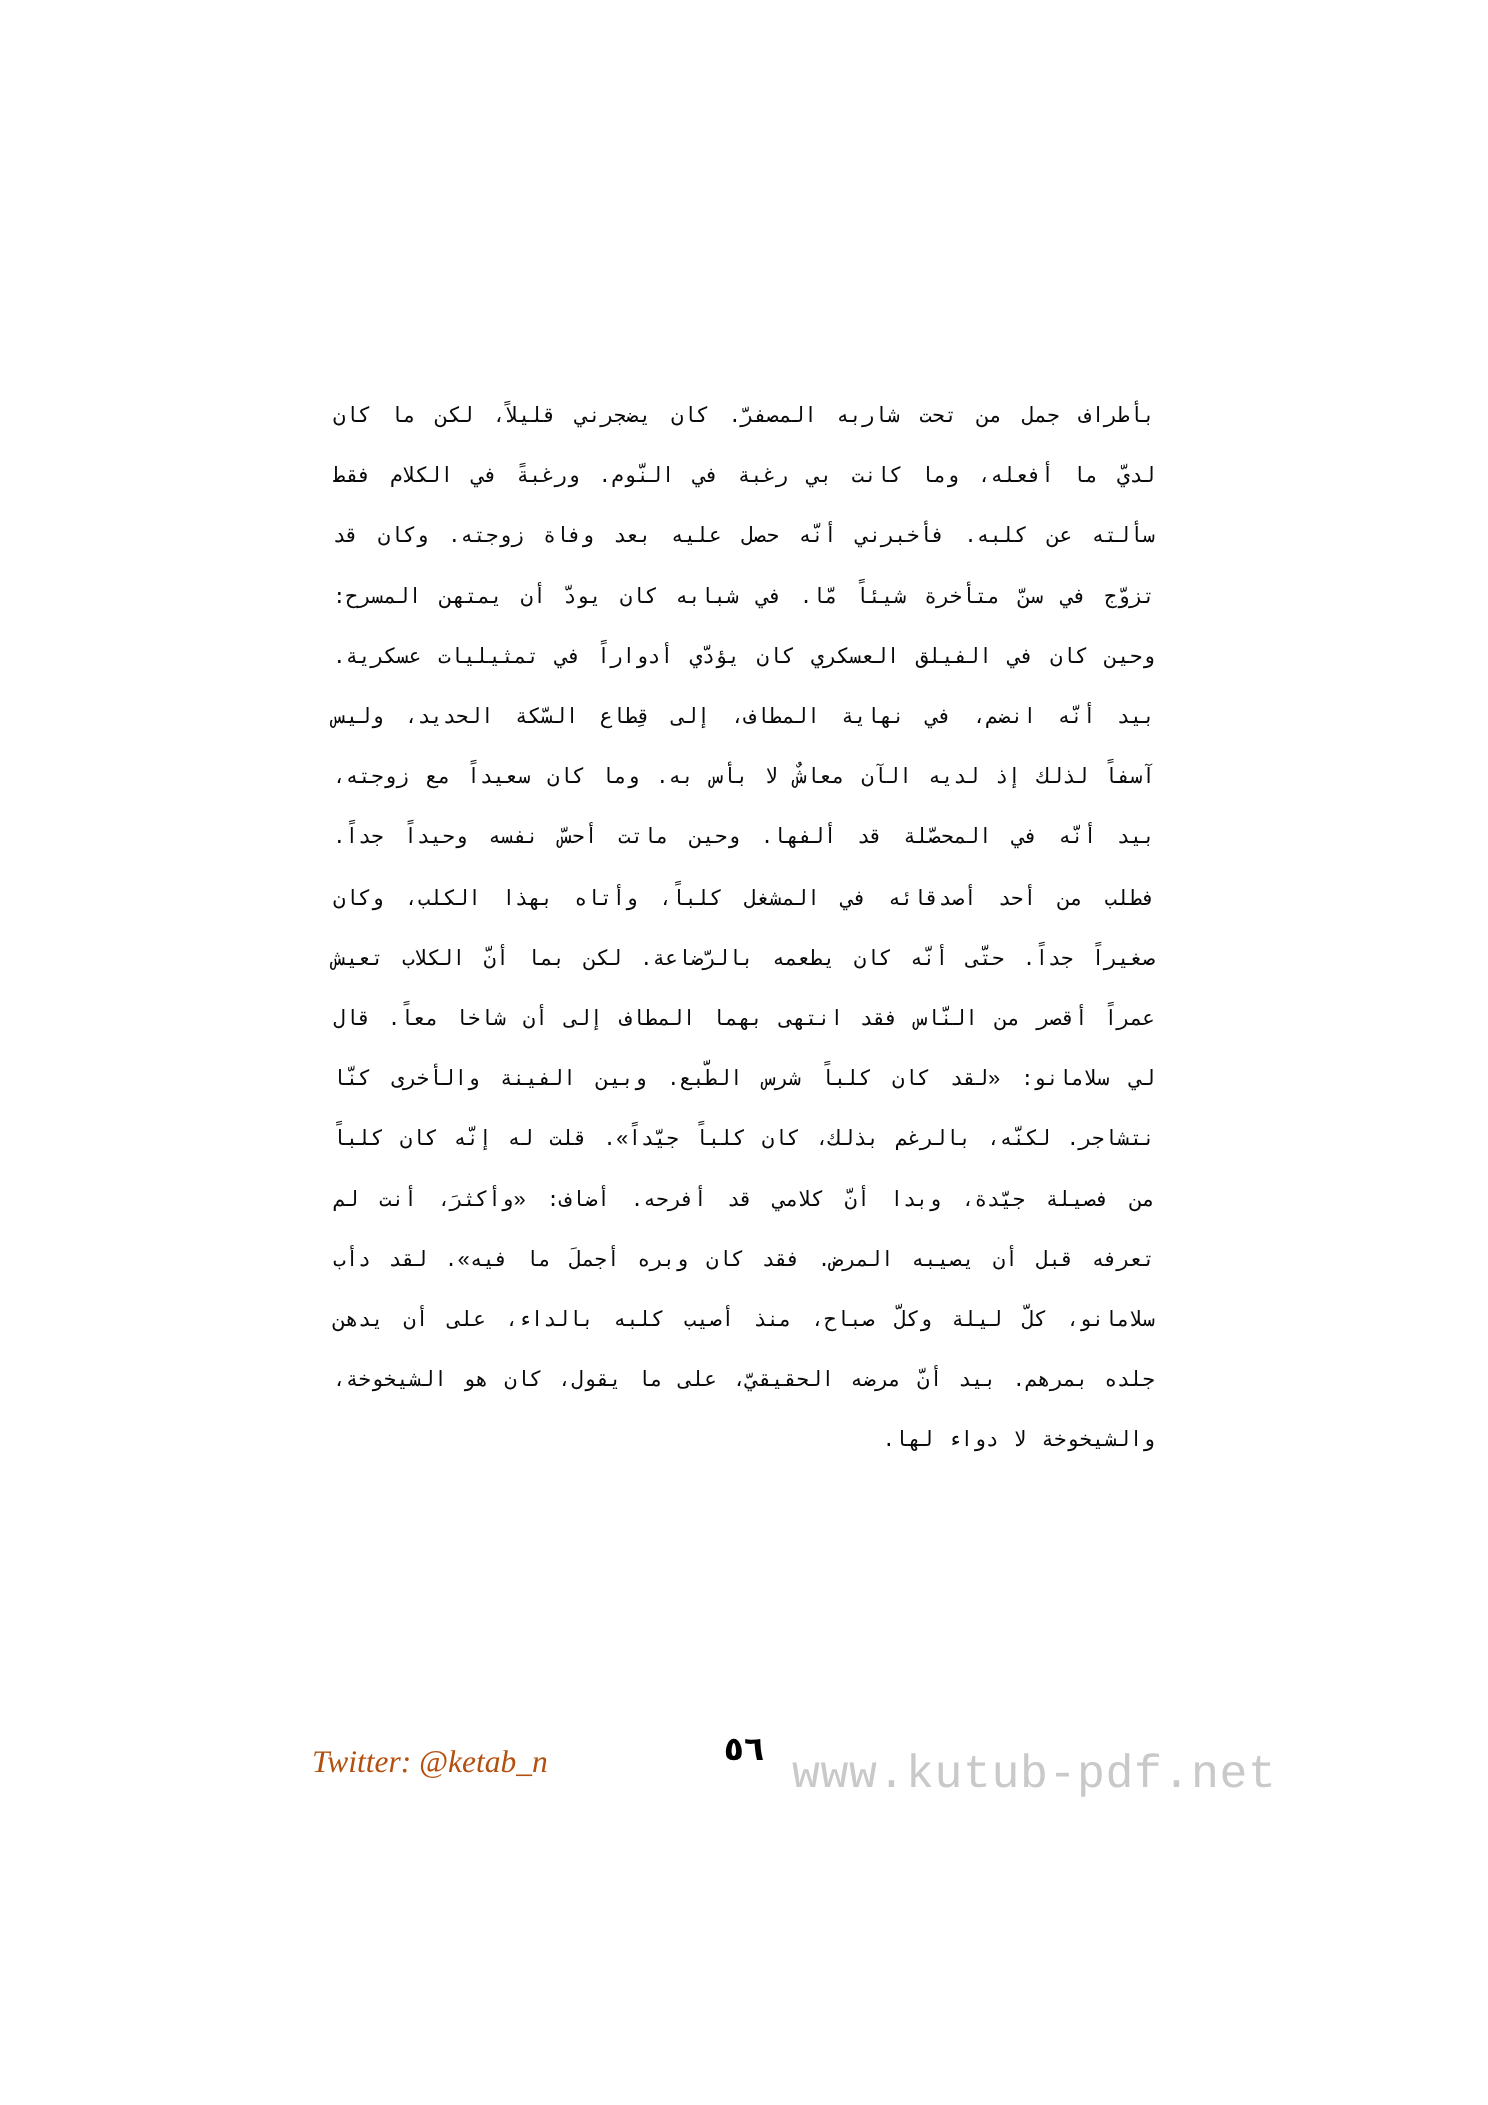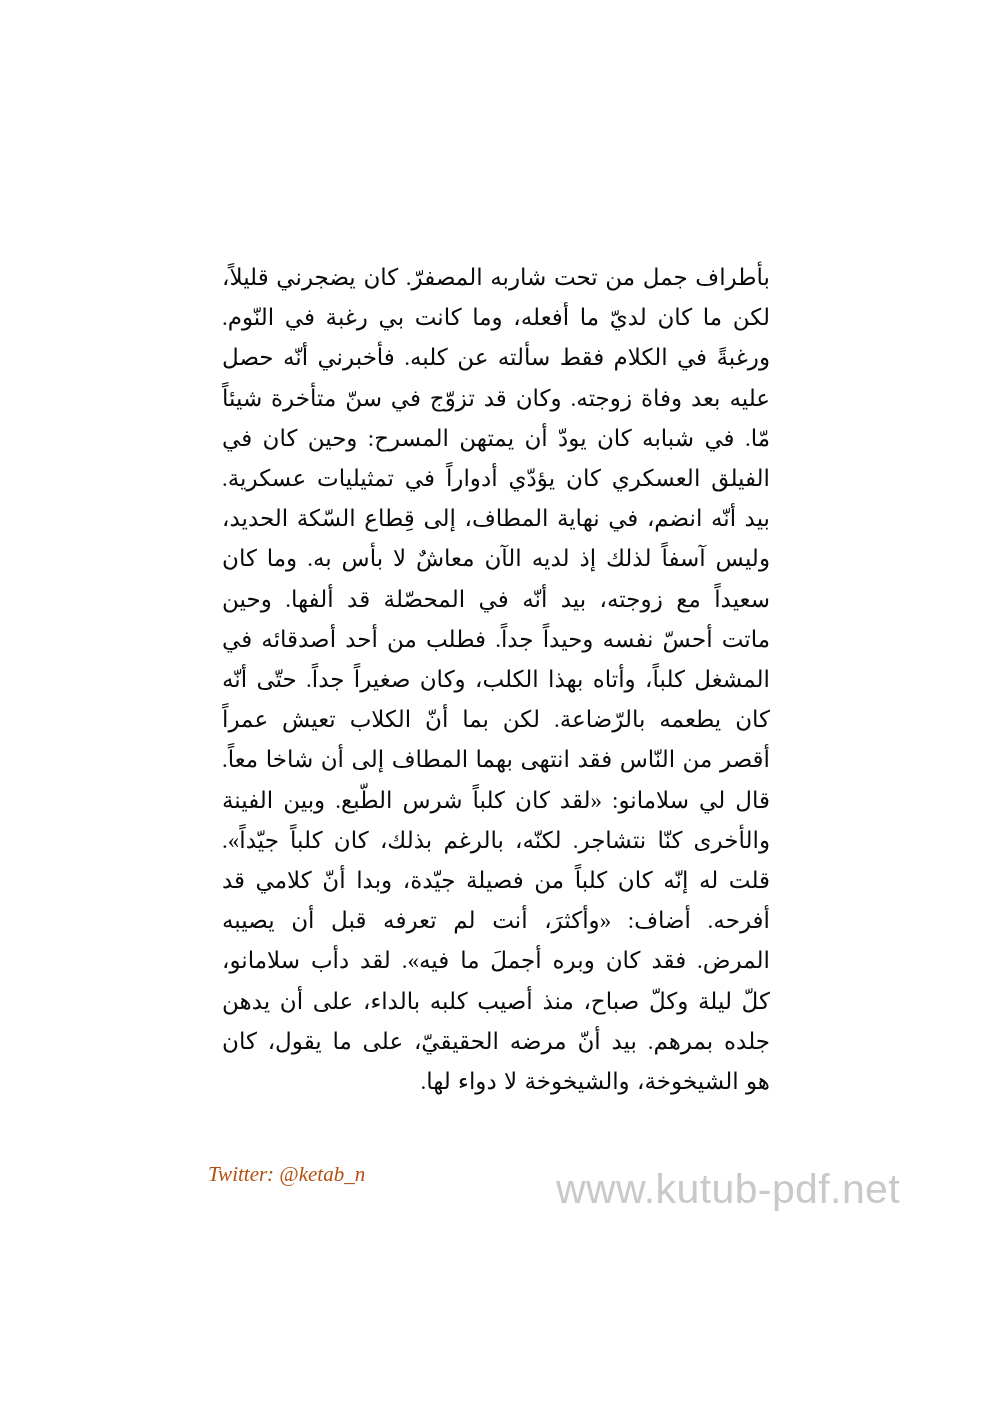--- a/index.html
+++ b/index.html
@@ -23,22 +23,22 @@
     top: 258px;
     right: 222px;
     left: 222px;
     direction: rtl;
     text-align: justify;
     text-align-last: right;
     text-justify: inter-word;
   }
   .body-paragraph {
     margin: 0;
-    font-family: Liberation Serif, serif;
-    font-size: 23px;
+    font-family: Liberation Mono, monospace;
+    font-size: 14px;
     line-height: 40.2px;
     color: #0a0a0a;
     letter-spacing: 0.1px;
     word-spacing: 1.6px;
     text-align: justify;
     text-align-last: right;
   }
 
   
   .footer {
@@ -67,36 +67,37 @@
     text-align: center;
     font-family: "DejaVu Sans", sans-serif;
     font-size: 22px;
     font-weight: 700;
     color: #000000;
     direction: rtl;
   }
   .watermark {
     position: absolute;
     top: 16px;
-    left: 556px;
-    font-family: Liberation Sans, sans-serif;
-    font-size: 41px;
+    left: 528px;
+    font-family: Liberation Mono, monospace;
+    font-size: 31px;
     font-weight: 400;
     color: #c9c9c9;
     letter-spacing: 0.4px;
     white-space: nowrap;
   }
 </style>
 </head>
 <body>
 
 <div class="page">
 
   <div class="text-block">
     <p class="body-paragraph">بأطراف جمل من تحت شاربه المصفرّ. كان يضجرني قليلاً، لكن ما كان لديّ ما أفعله، وما كانت بي رغبة في النّوم. ورغبةً في الكلام فقط سألته عن كلبه. فأخبرني أنّه حصل عليه بعد وفاة زوجته. وكان قد تزوّج في سنّ متأخرة شيئاً مّا. في شبابه كان يودّ أن يمتهن المسرح: وحين كان في الفيلق العسكري كان يؤدّي أدواراً في تمثيليات عسكرية. بيد أنّه انضم، في نهاية المطاف، إلى قِطاع السّكة الحديد، وليس آسفاً لذلك إذ لديه الآن معاشٌ لا بأس به. وما كان سعيداً مع زوجته، بيد أنّه في المحصّلة قد ألفها. وحين ماتت أحسّ نفسه وحيداً جداً. فطلب من أحد أصدقائه في المشغل كلباً، وأتاه بهذا الكلب، وكان صغيراً جداً. حتّى أنّه كان يطعمه بالرّضاعة. لكن بما أنّ الكلاب تعيش عمراً أقصر من النّاس فقد انتهى بهما المطاف إلى أن شاخا معاً. قال لي سلامانو: «لقد كان كلباً شرس الطّبع. وبين الفينة والأخرى كنّا نتشاجر. لكنّه، بالرغم بذلك، كان كلباً جيّداً». قلت له إنّه كان كلباً من فصيلة جيّدة، وبدا أنّ كلامي قد أفرحه. أضاف: «وأكثرَ، أنت لم تعرفه قبل أن يصيبه المرض. فقد كان وبره أجملَ ما فيه». لقد دأب سلامانو، كلّ ليلة وكلّ صباح، منذ أصيب كلبه بالداء، على أن يدهن جلده بمرهم. بيد أنّ مرضه الحقيقيّ، على ما يقول، كان هو الشيخوخة، والشيخوخة لا دواء لها.</p>
   </div>
 
   <div class="footer">
     <div class="twitter-handle">Twitter: @ketab_n</div>
+    <div class="page-number">٥٦</div>
     <div class="watermark">www.kutub-pdf.net</div>
   </div>
 
 </div>
 
 </body></html>

